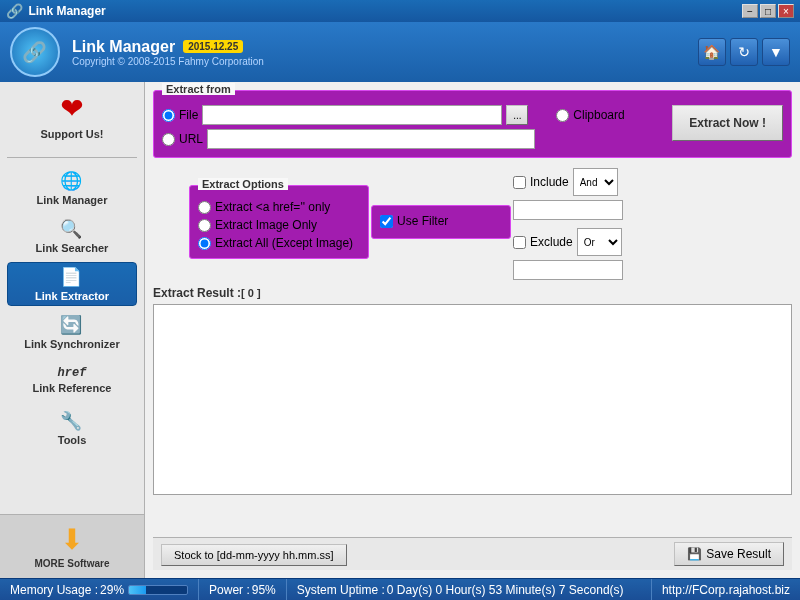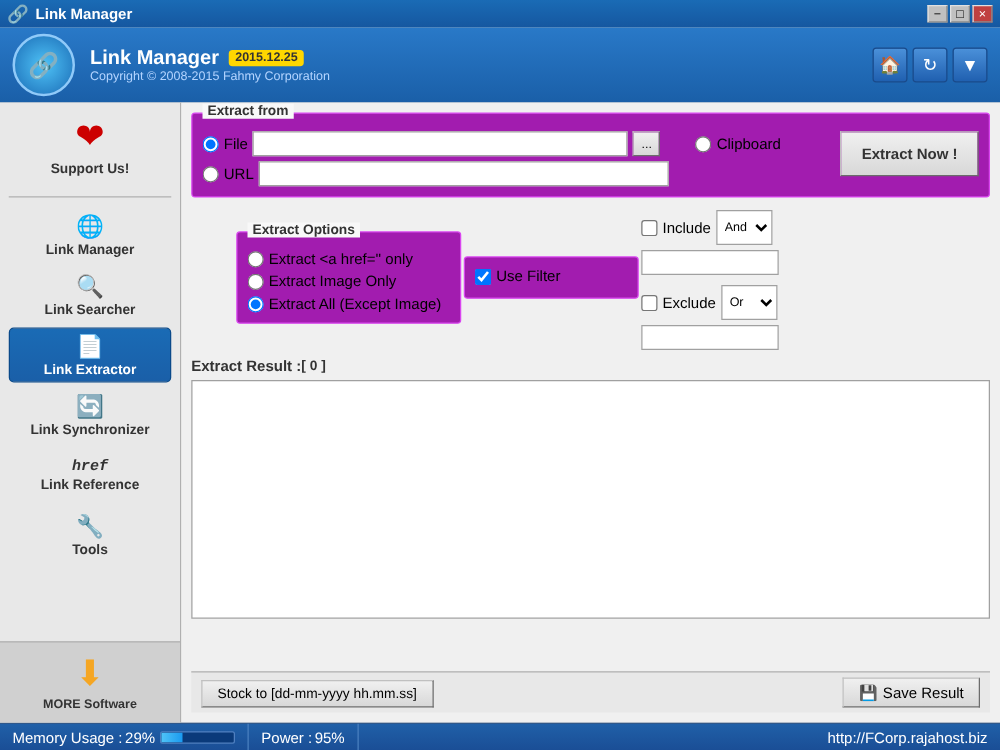--- a/index.html
+++ b/index.html
@@ -401,16 +401,20 @@
     <span>Memory Usage :</span>
     <span style="margin-left: 2px;">29%</span>
     <div class="memory-bar-bg">
       <div class="memory-bar-fill" style="width: 29%;"></div>
     </div>
   </div>
   <div class="status-segment">
     <span>Power :</span>
     <span style="margin-left: 2px;">95%</span>
   </div>
+  <div class="status-segment" style="flex: 1;">
+    <span>System Uptime :</span>
+    <span style="margin-left: 2px;">0 Day(s) 0 Hour(s) 53 Minute(s) 7 Second(s)</span>
+  </div>
   <div class="status-segment">
     <span>http://FCorp.rajahost.biz</span>
   </div>
 </div>
 
 </body></html>

